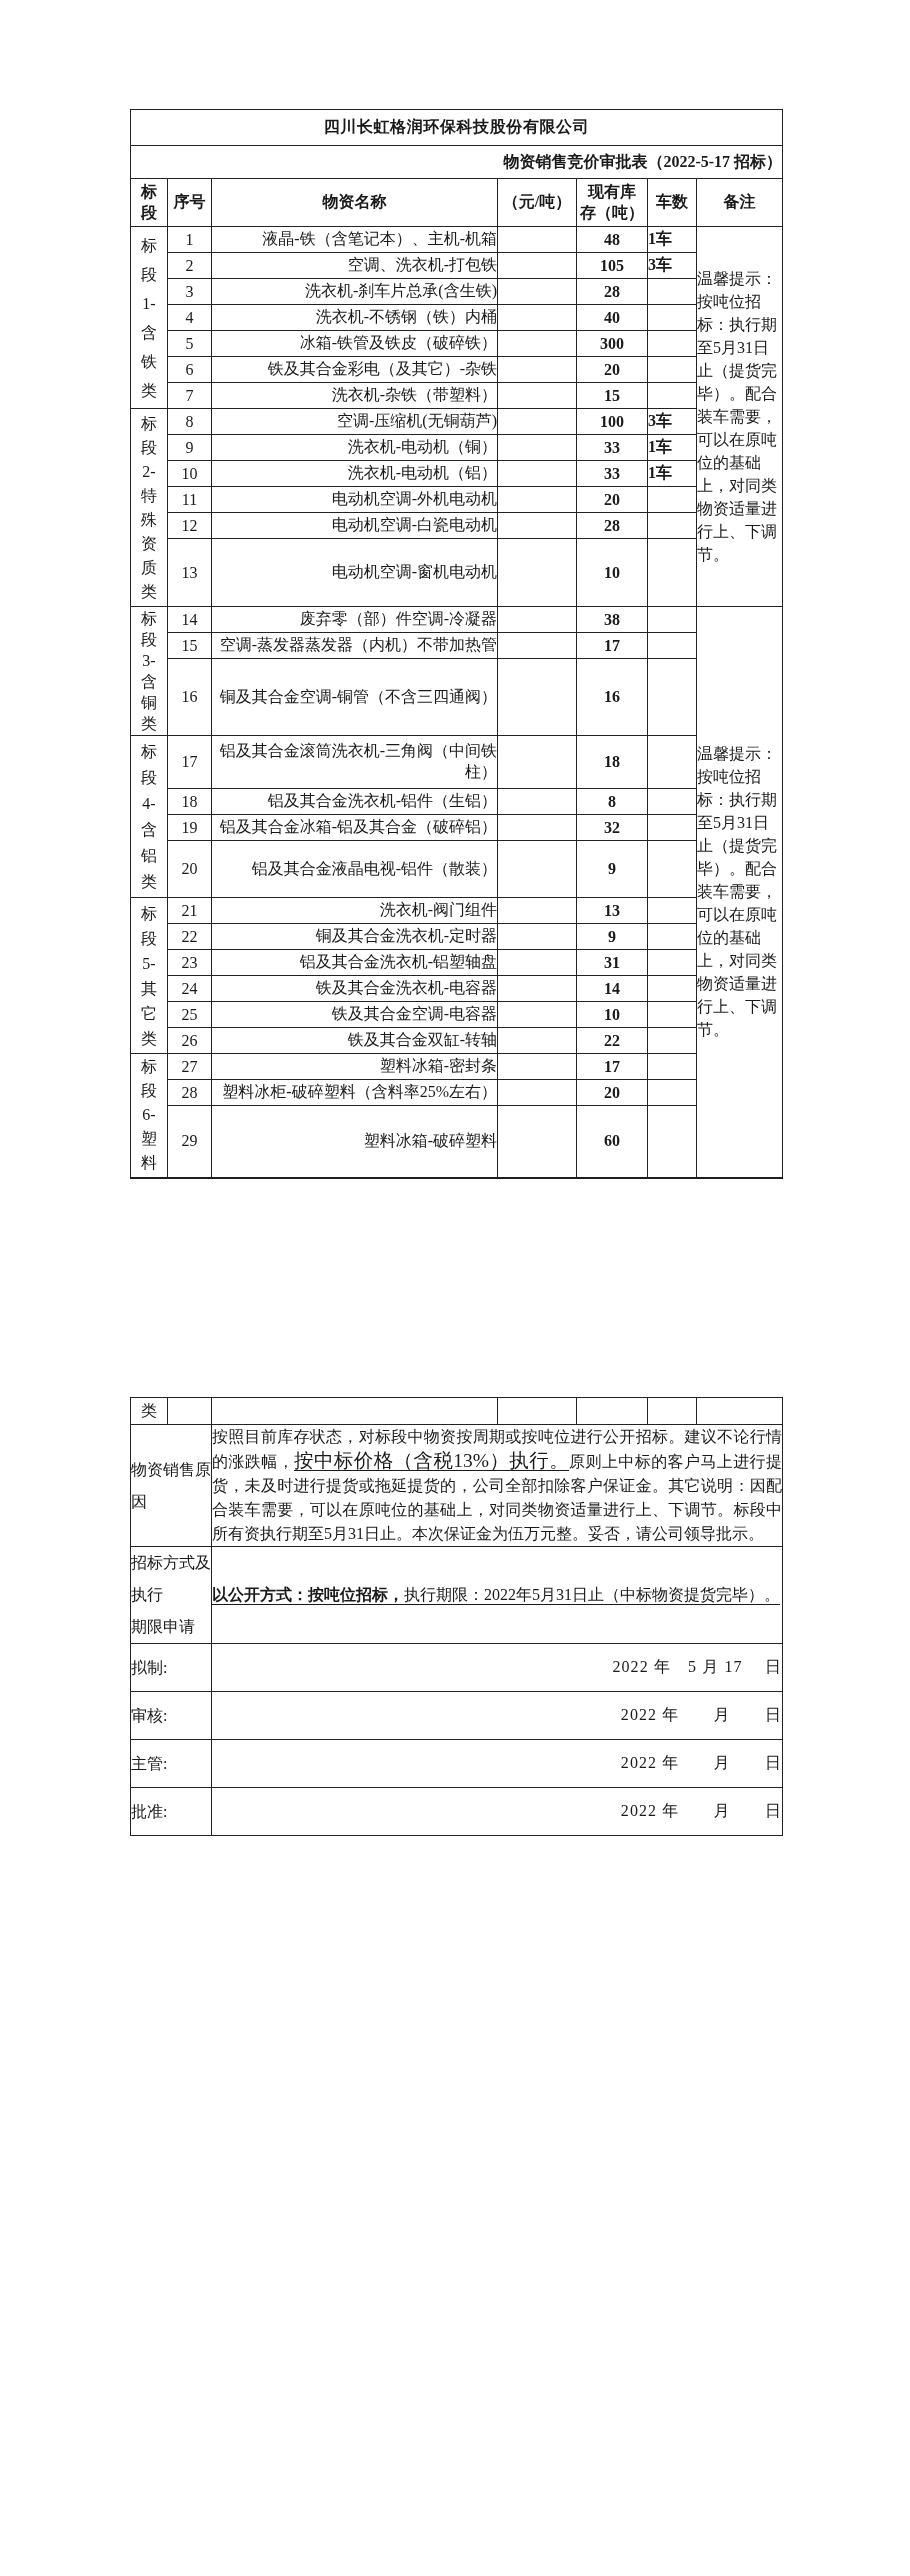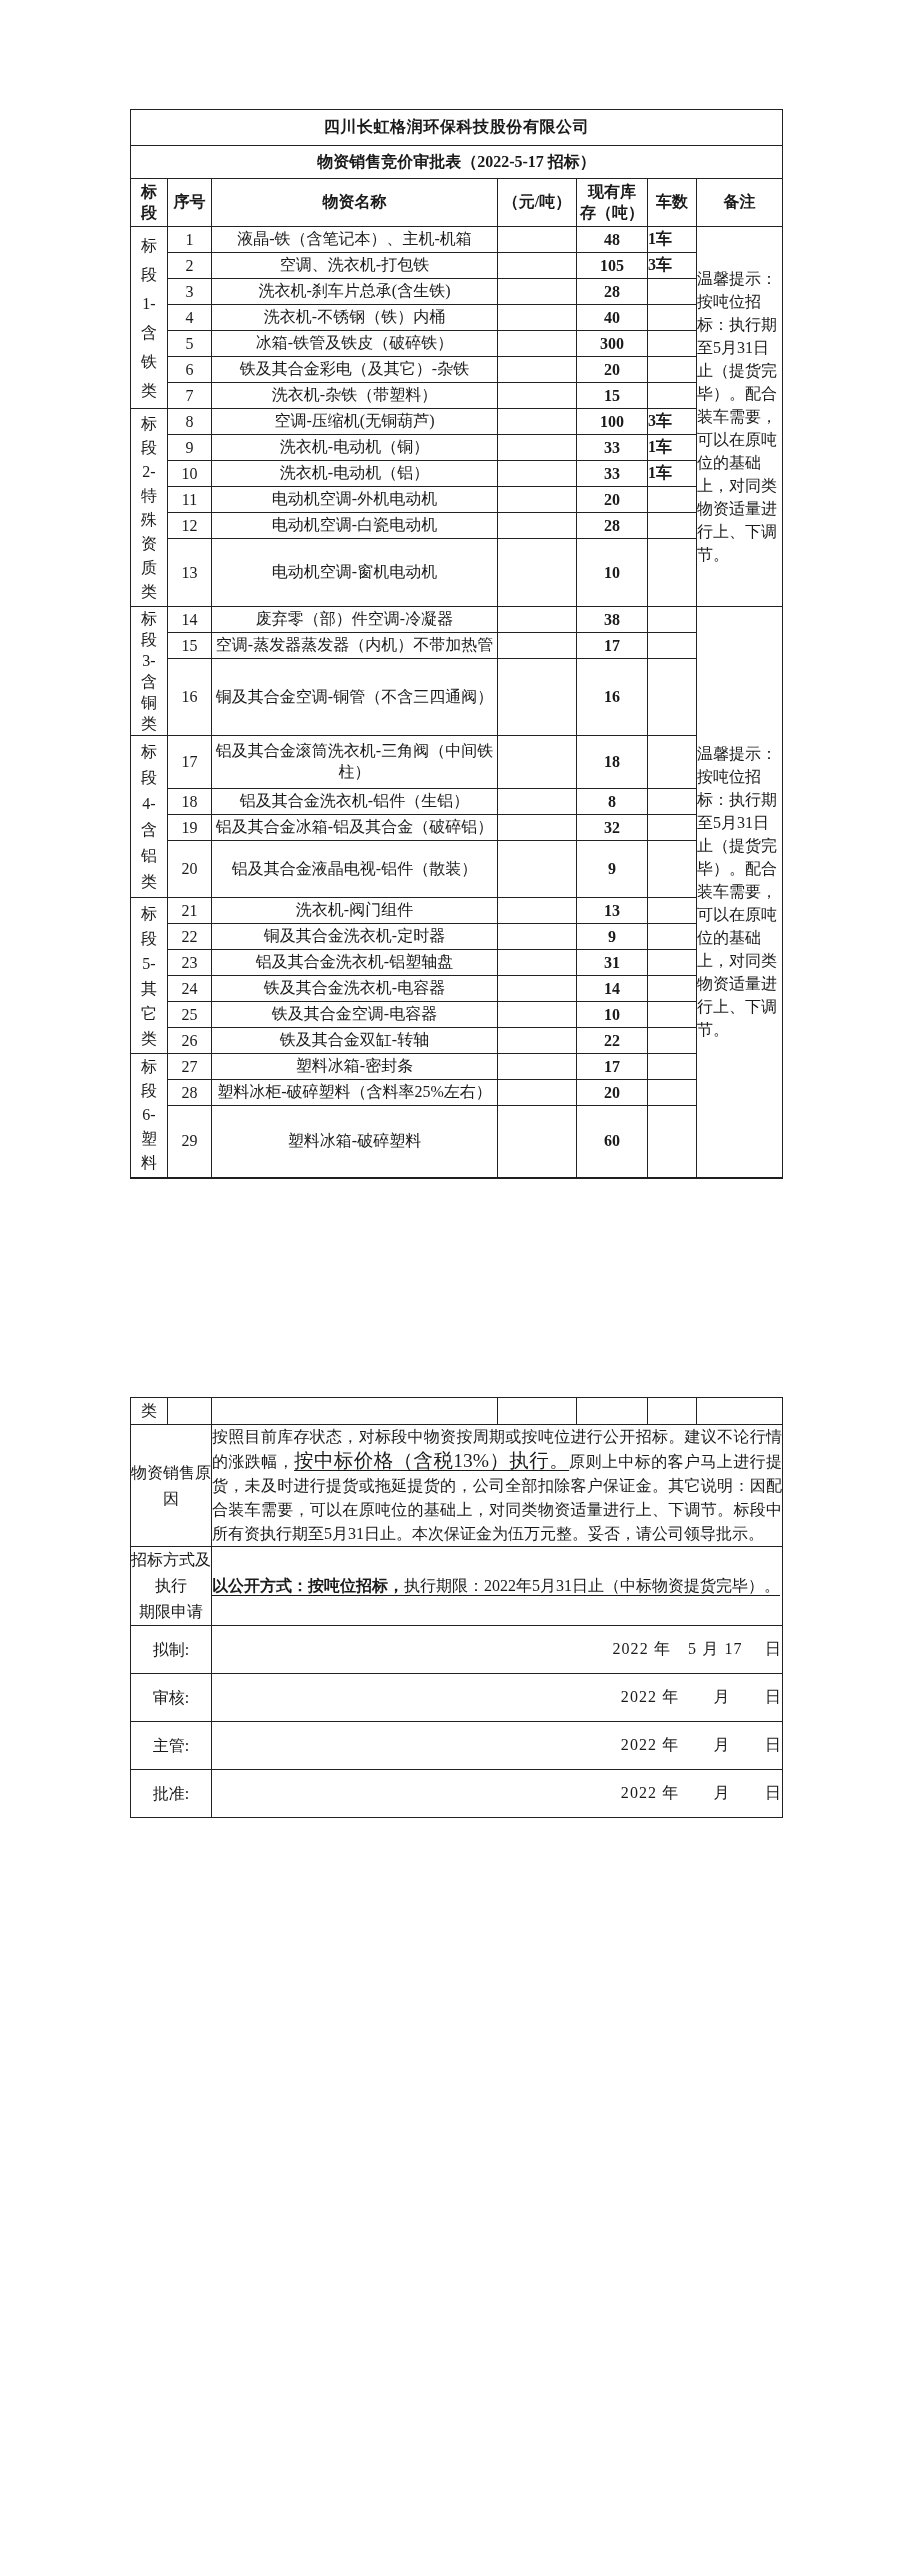--- a/index.html
+++ b/index.html
@@ -17,35 +17,35 @@
   #main td { border:0.9px solid #222; padding:0; overflow:hidden; font-size:16px; vertical-align:middle; }
   #cont td { border:1.1px solid #222; padding:0; overflow:hidden; font-size:16px; vertical-align:middle; }
 
   .title-row td    { border-bottom:1.4px solid #222; }
   .subtitle-row td { border-bottom:1.4px solid #222; }
   .header-row td   { border-bottom:2.3px double #222; }
   #main tr.data    { height:26px; }
   tr.sep td        { border-top:1.4px solid #222; }
 
   .title    { font-size:19.5px; font-weight:bold; text-align:center; letter-spacing:0.6px; }
-  .subtitle { font-size:18.4px; font-weight:bold; text-align:center;margin-left:6px; }
+  .subtitle { font-size:18.4px; font-weight:bold; text-align:right;margin-left:6px; }
   .hd       { font-weight:bold; font-size:15px; text-align:center; line-height:20.7px; }
   .pre      { white-space:pre-line; }
 
   .sec      { text-align:center; font-size:16px; }
   .c-seq    { text-align:center; font-size:16px; }
-  .c-name   { font-size:15px; text-align:center; padding:1.1px 2.3px 1.1px 5.7px; }
+  .c-name   { font-size:15px; text-align:right; padding:1.1px 2.3px 1.1px 5.7px; }
   .c-price  { }
   .c-stock  { text-align:center; font-weight:bold; font-size:16.6px; }
   .c-trucks { text-align:left; font-weight:bold; font-size:16px; }
   .remark   { text-align:left; font-size:15.5px; line-height:23px; padding:5.7px 7.5px; }
   .vbot     { vertical-align:bottom; padding-bottom:5.7px; }
   .vtop     { vertical-align:top; padding-top:4.6px; }
 
-  .lbl    { text-align:center; font-size:16px; line-height:26px; }
+  .lbl    { font-size:16px; line-height:32px; }
   .reason { font-size:15px; line-height:24px; text-align:justify; padding:4.6px 9.2px 4.6px 12.6px; }
   .em     { font-size:19.5px; text-decoration:underline; text-underline-offset:2.9px; }
   .method { font-size:15px; text-align:left; padding-left:38px; }
   .u      { text-decoration:underline; text-underline-offset:4px; }
   .sdate  { text-align:right; vertical-align:bottom; padding:0 26px 8px 0; font-size:15.5px; letter-spacing:1.1px; }
 </style>
 </head>
 <body>
 
 <div class="page">

